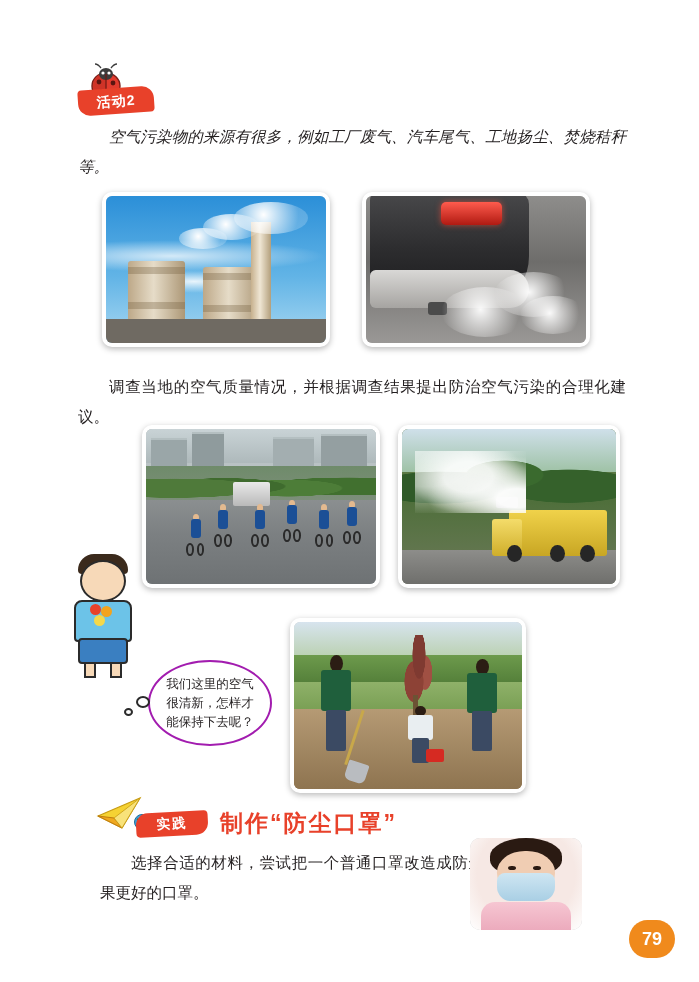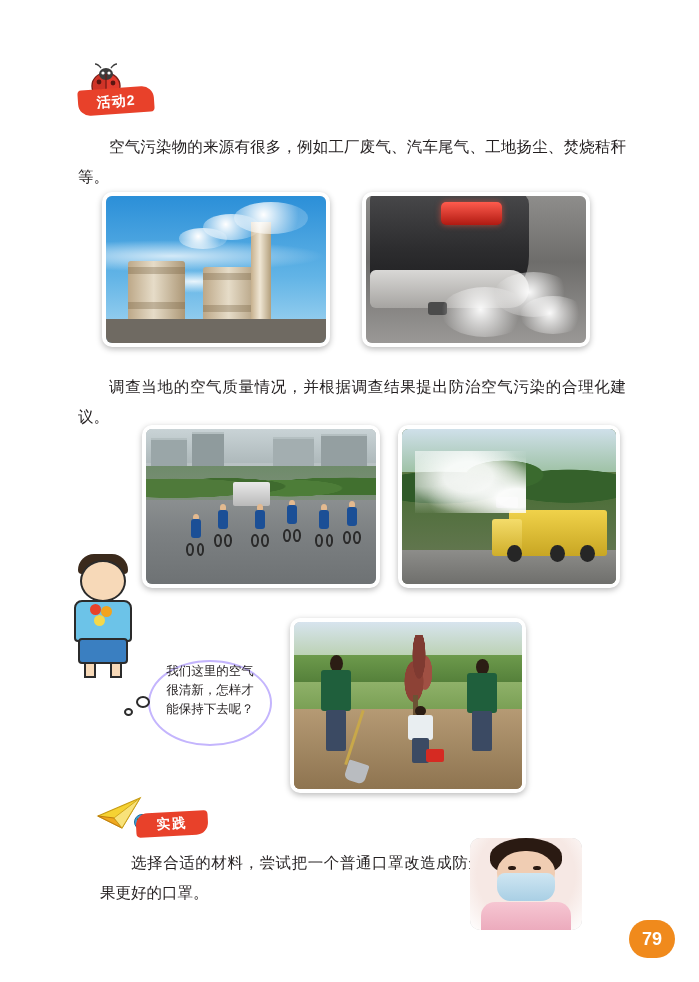--- a/index.html
+++ b/index.html
@@ -62,21 +62,21 @@
 
   
   .para {
     position: absolute;
     font-size: 15.5px;
     color: #231f20;
     line-height: 30px;
     text-align: justify;
     font-family: "Liberation Serif", serif;
   }
-  #para1 { left: 78px; top: 132px; width: 548px; text-indent: 31px; }
+  #para1 { left: 78px; top: 122px; width: 548px; text-indent: 31px; font-style: italic; }
   #para2 { left: 78px; top: 372px; width: 548px; text-indent: 31px; }
   #para3 { left: 100px; top: 848px; width: 400px; text-indent: 31px; }
 
   
   .photo {
     position: absolute;
     border: 4px solid #ffffff;
     border-radius: 10px;
     box-shadow: 0 2px 6px rgba(0,0,0,0.28);
     overflow: hidden;
@@ -344,22 +344,22 @@
   .boy .legL, .boy .legR { position:absolute; top:110px; width:12px; height:16px;
     background:#f7d9b8; border:2px solid #2b2b2b; }
   .boy .legL { left:18px; } .boy .legR { left:44px; }
   .boy .flower { position:absolute; left:24px; top:52px; width:24px; height:24px; }
   .boy .flower .pet { position:absolute; width:11px; height:11px; border-radius:50%; background:#e8412a; }
   .boy .flower .p1{left:0;top:0;} .boy .flower .p2{left:11px;top:2px;background:#f3a31d;}
   .boy .flower .p3{left:4px;top:11px;background:#f5d84a;}
 
   .bubble {
     position:absolute; left:148px; top:660px; width:124px; height:86px;
-    background:#ffffff; border:2px solid #c4b5fd; border-radius:50%;
-    display:flex; align-items:flex-start; justify-content:center;
+    background:#ffffff; border:2px solid #a21caf; border-radius:50%;
+    display:flex; align-items:center; justify-content:center;
   }
   .bubble .btxt {
     font-family:"Liberation Serif", serif;
     font-size:12.5px; line-height:19px; color:#231f20; text-align:center;
     width: 92px;
   }
   .bubble .tail1, .bubble .tail2 {
     position:absolute; background:#ffffff; border:2px solid #2b2b2b; border-radius:50%;
   }
   .bubble .tail1 { left:-14px; top:34px; width:14px; height:12px; }
@@ -572,20 +572,21 @@
     <div class="practice-plane">
       <svg viewBox="0 0 54 40" width="54" height="40">
         <path d="M2 22 L44 4 L26 34 Z" fill="#f5d233" stroke="#c79b12" stroke-width="1.2"></path>
         <path d="M2 22 L26 34 L18 24 Z" fill="#f0a81f" stroke="#c07c0e" stroke-width="1"></path>
         <path d="M44 4 L18 24 L26 34 Z" fill="#f8e27a" stroke="#c79b12" stroke-width="0.8"></path>
         <circle cx="46" cy="28" r="7.5" fill="#3f9fd8" stroke="#1e6e9c" stroke-width="1"></circle>
         <path d="M41 25 q5 3 10 0 M43 31 q4 -2 7 1" stroke="#2f7d3c" stroke-width="1.6" fill="none"></path>
       </svg>
     </div>
     <div class="practice-tag">实践</div>
+    <div class="practice-title">制作“防尘口罩”</div>
   </div>
 
   <div class="para" id="para3">选择合适的材料，尝试把一个普通口罩改造成防尘效果更好的口罩。</div>
 
   <div class="photo" id="photo-mask">
     <div class="inner">
       <div class="bg"></div>
       <div class="hair"></div>
       <div class="face"></div>
       <div class="eye l"></div>

